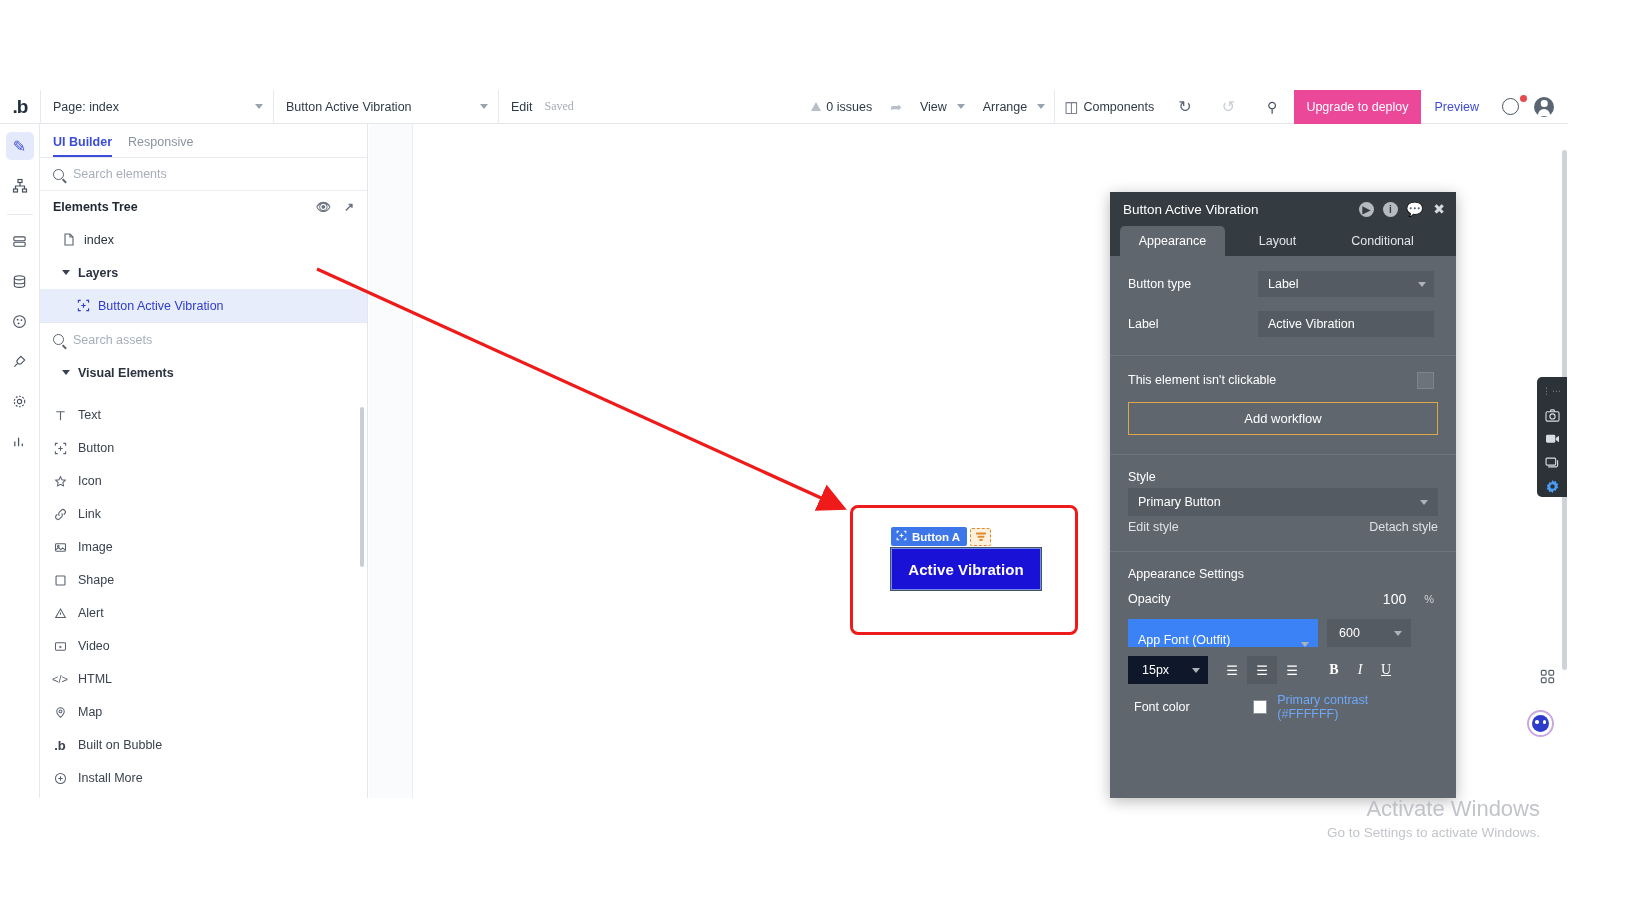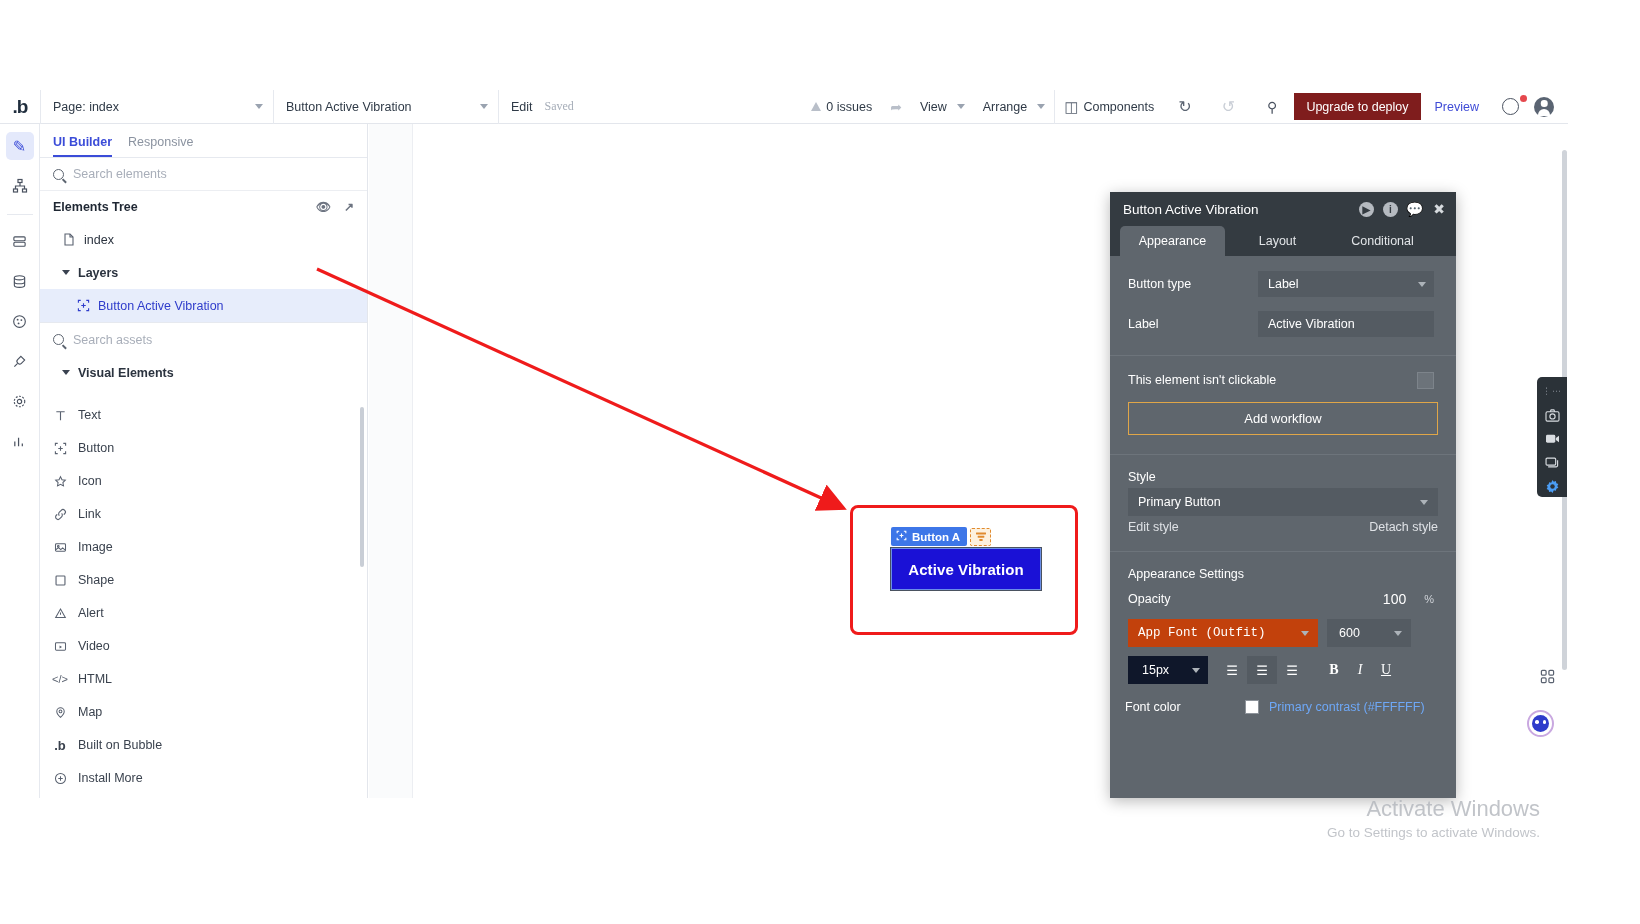--- a/index.html
+++ b/index.html
@@ -63,22 +63,22 @@
     border-right: 5px solid transparent;
     border-bottom: 9px solid #b9bfc9;
     position: relative;
   }
   .cursor-ico { color: #b9bfc9; font-size: 14px; }
   .cube-ico { font-size: 15px; color: #5a6472; }
   .undo, .redo { font-size: 16px; color: #5b6472; padding: 0 6px; }
   .redo { color: #c9ced6; }
   .search-ico-tb { font-size: 14px; color: #4a5260; padding: 0 8px; }
   .upgrade-btn {
-    background: #7f1d1d; color: #ffffff;
-    height: 27px; display: flex; align-items: center;
+    background: #ec4899; color: #ffffff;
+    height: 34px; display: flex; align-items: center;
     padding: 0 12px; font-size: 12.5px; white-space: nowrap;
   }
   .preview-btn { color: #3f4bd6; font-size: 12.5px; padding: 0 14px; }
   .badge-dot {
     position: absolute; top: 5px; right: -2px;
     width: 7px; height: 7px; border-radius: 50%; background: #e5484d;
   }
   .help-circle {
     width: 17px; height: 17px; border-radius: 50%;
     border: 1.6px solid #4a5260; position: relative;
@@ -307,22 +307,22 @@
     padding: 4px 18px 0; font-size: 12.5px; color: #dfe2e6;
   }
   .pp-sec-title { padding: 0 18px; font-size: 12.5px; font-weight: 400; color: #ffffff; }
   .pp-opacity {
     display: flex; align-items: center; padding: 0 22px 0 18px; height: 36px; gap: 13px;
   }
   .pp-opacity .val { margin-left: auto; font-size: 14px; }
   .pp-opacity .pct { margin-left: 5px; font-size: 11px; color: #cfd3d8; }
   .pp-font-row { display: flex; gap: 9px; padding: 0 18px; margin-top: 2px; }
   .pp-font-name {
-    width: 190px; height: 28px; background: #c2410c;
-    display: flex; align-items: center; padding: 0 9px 0 10px; font-size: 12.5px; font-family: Liberation Mono, monospace;
+    width: 190px; height: 28px; background: #3b82f6;
+    display: flex; align-items: flex-end; padding: 0 9px 0 10px; font-size: 12.5px;
   }
   .pp-font-weight {
     width: 84px; height: 28px; background: #545b62;
     display: flex; align-items: center; padding: 0 9px 0 12px; font-size: 12.5px;
   }
   .pp-size-row { display: flex; gap: 9px; padding: 0 18px; margin-top: 9px; align-items: center; }
   .pp-size {
     width: 80px; height: 28px; background: #0f172a;
     display: flex; align-items: center; padding: 0 8px 0 14px; font-size: 12.5px;
   }
@@ -334,21 +334,21 @@
   }
   .pp-align.sel { background: #545b62; }
   .pp-deco { display: flex; margin-left: 5px; }
   .pp-deco-btn {
     width: 26px; height: 28px; display: flex;
     align-items: center; justify-content: center;
     color: #ffffff; font-size: 14px;
   }
   .pp-fontcolor {
     display: flex; align-items: center; gap: 0;
-    padding: 0 15px; height: 34px; margin-top: 6px;
+    padding: 0 24px; height: 34px; margin-top: 6px;
   }
   .pp-fc-label { font-size: 12.5px; width: 120px; }
   .pp-fc-swatch {
     width: 14px; height: 14px; background: #ffffff; border: 1px solid #8d939a;
     margin-right: 10px;
   }
   .pp-fc-val { font-size: 12.5px; color: #6ea8f7; }
 
   
   .right-rail {

